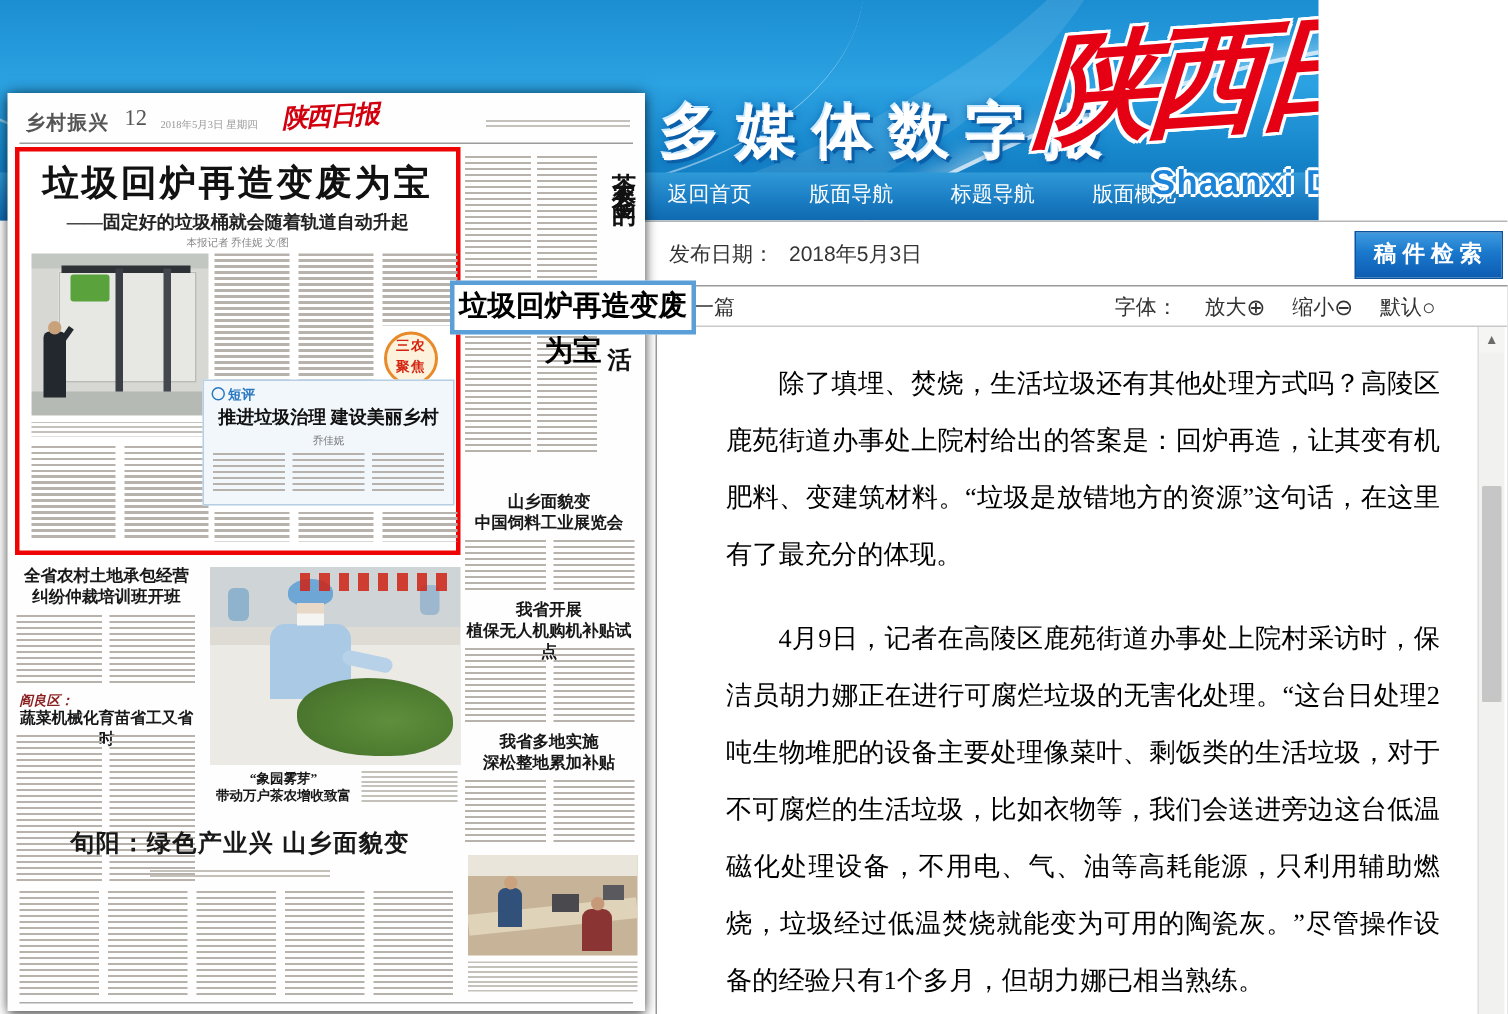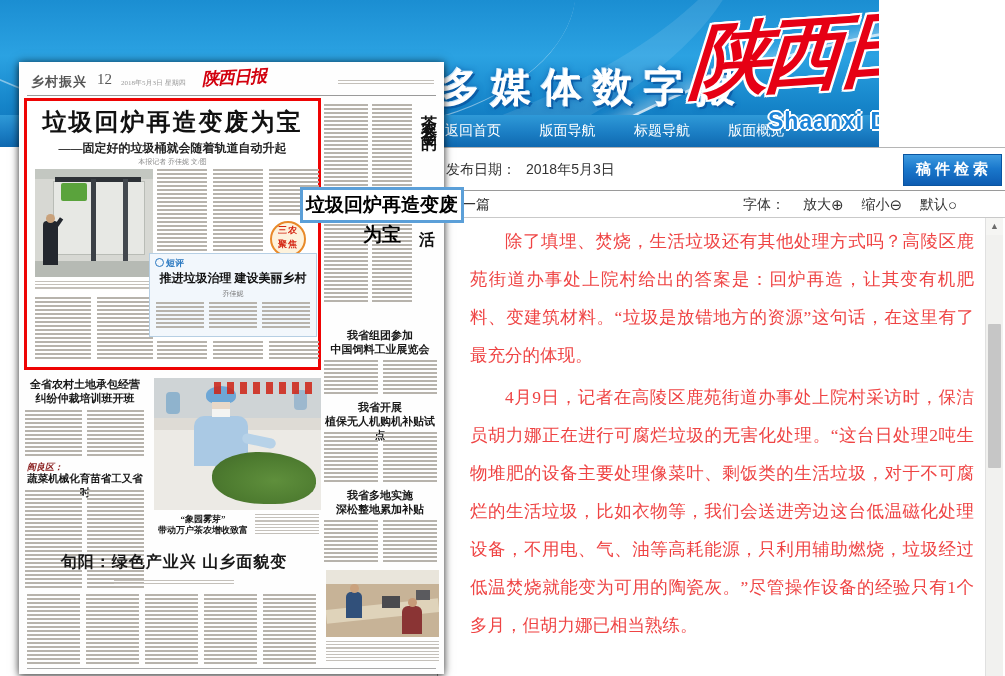--- a/index.html
+++ b/index.html
@@ -42,36 +42,36 @@
 
   
   .panel{position:absolute;left:437px;top:190px;width:567px;height:486px;background:#fff;
     border:1px solid #9a9a9a;border-bottom:none;overflow:hidden;}
   .toolbar{position:absolute;left:0;top:0;right:0;height:26px;border-bottom:1px solid #c9c9c9;}
   .next-link{position:absolute;left:10px;top:5px;font-size:14px;color:#333;cursor:pointer;}
   .font-controls{position:absolute;right:48px;top:4px;font-size:14px;color:#333;}
   .font-controls .fc{margin-left:14px;cursor:pointer;}
   .font-controls .ic{font-size:15px;position:relative;top:1px;}
   .article{position:absolute;left:28px;top:27px;width:512px;}
-  .article p{margin:4px;font-family:"Liberation Serif",serif;font-size:17.5px;line-height:38px;
-    color:#ef4444;text-indent:2em;text-align:justify;}
+  .article p{margin:18px;font-family:"Liberation Serif",serif;font-size:17.5px;line-height:38px;
+    color:#000000;text-indent:2em;text-align:justify;}
   .scrollbar{position:absolute;right:2px;top:27px;bottom:0;width:17px;background:#f1f1ef;
     border-left:1px solid #e0e0e0;}
   .scroll-up{position:absolute;top:0;left:0;width:17px;height:17px;background:#f5f5f3;
     color:#6b6b6b;font-size:9px;text-align:center;line-height:17px;cursor:pointer;}
   .scroll-thumb{position:absolute;left:2px;top:106px;width:13px;height:144px;background:#c6c6c6;
     border-radius:1px;cursor:pointer;}
 
   
   .tooltip{position:absolute;left:300px;top:187px;width:158px;height:30px;background:#fff;
     border:3px solid #5b9fd8;z-index:50;text-align:center;line-height:30px;
     font-family:"Liberation Serif",serif;font-size:19px;font-weight:bold;color:#000;}
 
   
-  .paper{position:absolute;left:19px;top:62px;width:425px;height:612px;background:#fefefe;
+  .paper{position:absolute;left:5px;top:62px;width:425px;height:612px;background:#fefefe;
     box-shadow:0 0 9px rgba(0,0,0,.55),0 3px 6px rgba(0,0,0,.4);z-index:5;overflow:hidden;
     font-family:"Liberation Serif",serif;color:#222;}
   .np-section{position:absolute;left:12px;top:11px;font-size:13px;font-weight:bold;color:#555;
     font-family:"Liberation Sans",sans-serif;letter-spacing:1px;}
   .np-pagenum{position:absolute;left:78px;top:9px;font-size:15px;color:#555;}
   .np-date{position:absolute;left:102px;top:16px;font-size:7px;color:#999;}
   .np-masthead{position:absolute;left:183px;top:4px;font-size:17px;font-weight:bold;font-style:italic;
     color:#d2000e;letter-spacing:-1px;transform:rotate(-3deg);}
   .np-toplinks{position:absolute;right:10px;top:18px;width:96px;height:5px;}
   .np-rule{position:absolute;left:8px;right:8px;top:33px;height:1px;background:#9a9a9a;}
@@ -263,21 +263,21 @@
     <div>“象园雾芽”</div>
     <div>带动万户茶农增收致富</div>
   </div>
   <div class="abs noise-f" style="left:236px;top:452px;width:64px;height:22px;"></div>
 
   <div class="abs vert" style="left:399px;top:40px;height:130px;">茶农老金的</div>
   <div class="abs" style="left:400px;top:168px;font-size:16px;font-weight:bold;color:#111;">活</div>
   <div class="abs noise" style="left:305px;top:42px;width:44px;height:198px;"></div>
   <div class="abs noise" style="left:353px;top:42px;width:40px;height:198px;"></div>
   <div class="abs hl hl-serif" style="left:302px;top:266px;width:118px;font-size:11px;line-height:14px;">
-    <div>我省组团参加</div>
+    <div>山乡面貌变</div>
     <div>中国饲料工业展览会</div>
   </div>
   <div class="abs noise" style="left:305px;top:298px;width:54px;height:34px;"></div>
   <div class="abs noise" style="left:364px;top:298px;width:54px;height:34px;"></div>
   <div class="abs hl hl-serif" style="left:302px;top:338px;width:118px;font-size:11px;line-height:14px;">
     <div>我省开展</div>
     <div>植保无人机购机补贴试点</div>
   </div>
   <div class="abs noise" style="left:305px;top:370px;width:54px;height:50px;"></div>
   <div class="abs noise" style="left:364px;top:370px;width:54px;height:50px;"></div>

